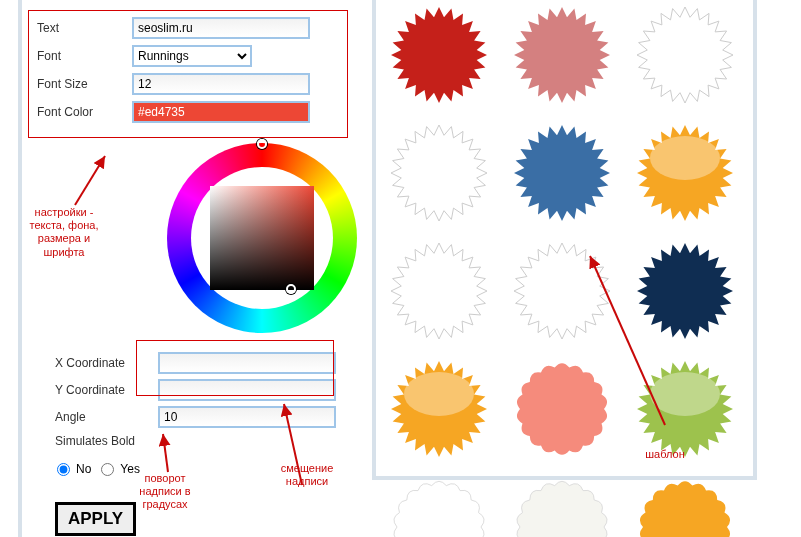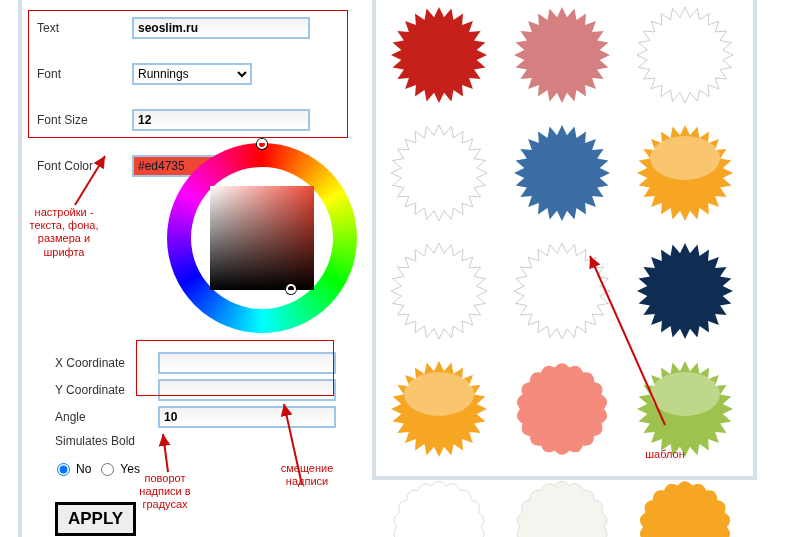--- a/index.html
+++ b/index.html
@@ -23,50 +23,49 @@
   }
   .left-col {
     position: absolute;
     left: 15px;
     top: 0;
     width: 320px;
   }
   .form-row {
     display: flex;
     align-items: center;
-    margin: 22px 0;
+    margin: 4px 0;
     height: 24px;
   }
   .form-row label {
     width: 95px;
     font-size: 12px;
     color: #333;
   }
   .txt-input {
     border: 2px solid #9fc5e8;
     background: linear-gradient(#f2f2f2, #fff);
     height: 22px;
     width: 178px;
     padding: 2px 4px;
     font-size: 12px;
-    font-weight: bold;
   }
   .select {
     border: 2px solid #9fc5e8;
     background: #fff;
     height: 22px;
     width: 120px;
     font-size: 12px;
   }
   .color-display {
     border: 2px solid #9fc5e8;
     height: 22px;
     width: 178px;
     background: #ed4735;
-    color: #0f172a;
+    color: #ffffff;
     padding: 2px 4px;
     font-size: 12px;
     cursor: pointer;
   }
   .red-box-1 {
     position: absolute;
     left: 28px;
     top: 10px;
     width: 320px;
     height: 128px;

